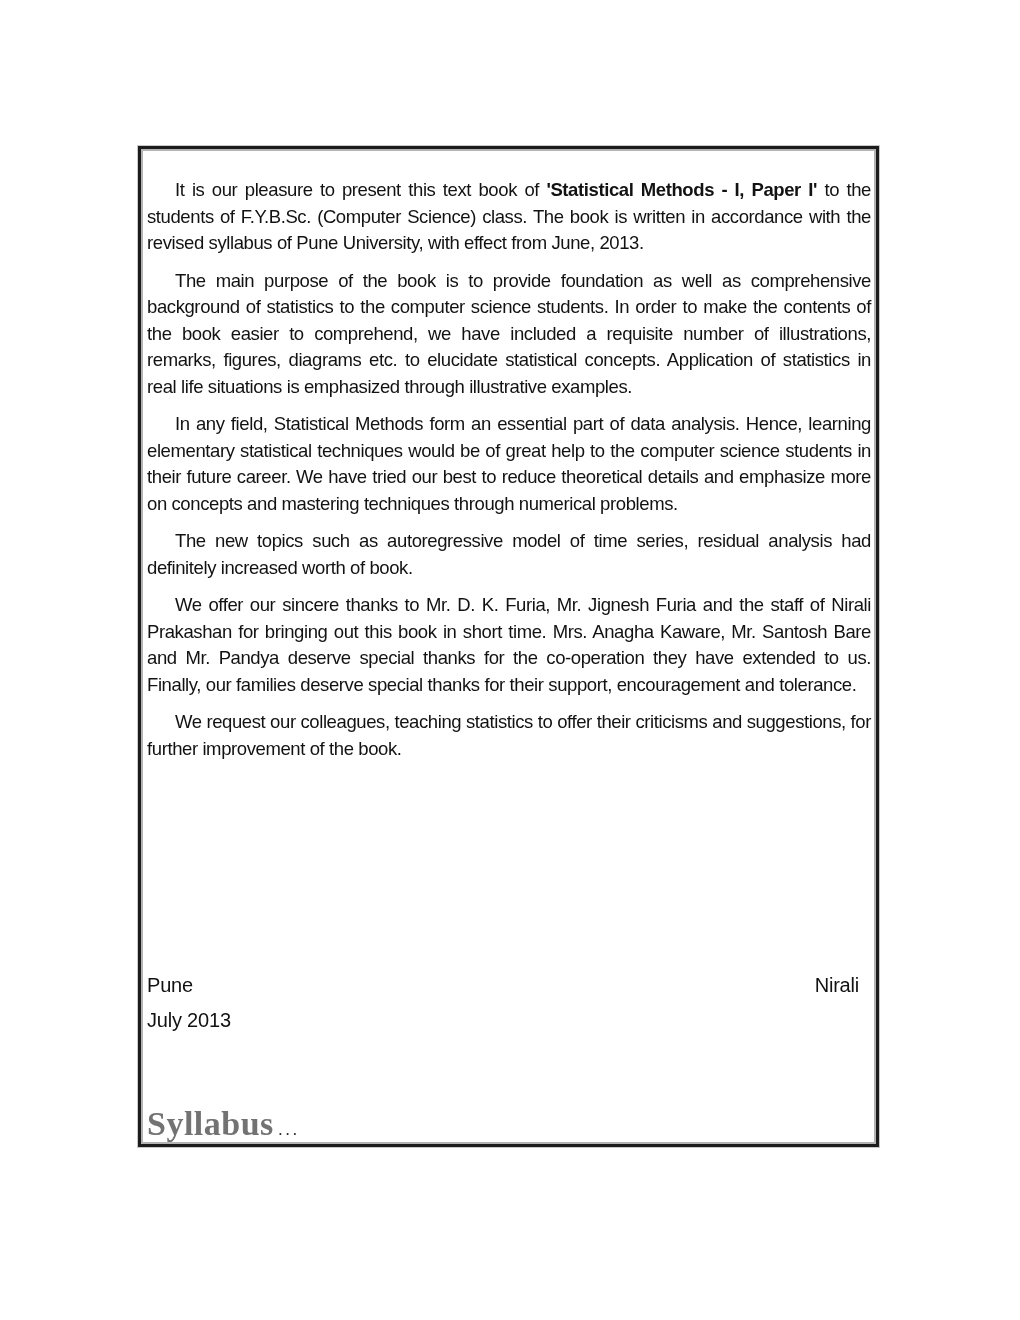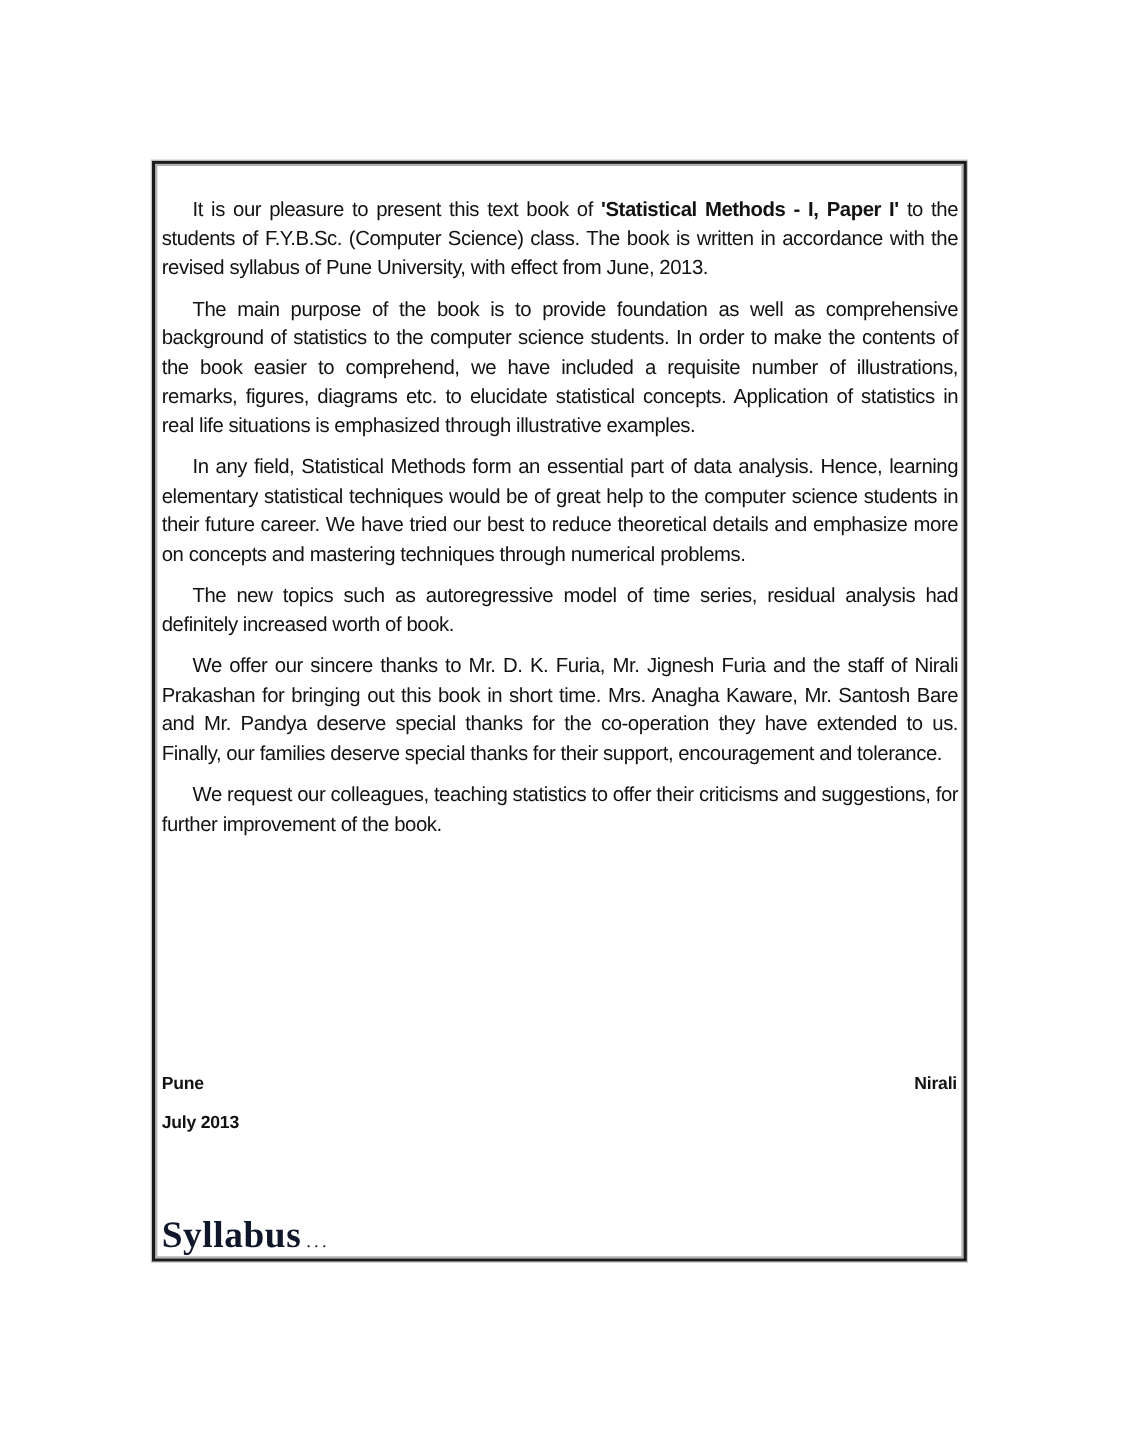--- a/index.html
+++ b/index.html
@@ -43,46 +43,46 @@
     text-align: justify;
     text-indent: 28px;
     color: #121212;
   }
   .content p b {
     font-weight: bold;
   }
   .signoff {
     position: absolute;
     left: 6px;
-    right: 6px;
+    right: 17px;
     top: 823px;
-    font-size: 16px;
+    font-size: 20px;
     line-height: 27px;
     letter-spacing: -0.2px;
-    font-weight: bold;
+    font-weight: normal;
   }
   .signoff-row {
     display: flex;
     justify-content: space-between;
   }
   .signoff-date {
     margin-top: 8px;
   }
   .syllabus {
     position: absolute;
     left: 6px;
     bottom: 1px;
     white-space: nowrap;
   }
   .syllabus-title {
     font-family: "Liberation Serif", serif;
     font-weight: bold;
     font-size: 34px;
     letter-spacing: 0.5px;
-    color: #0f172a;
+    color: #737373;
   }
   .syllabus-ellipsis {
     font-family: "Liberation Serif", serif;
     font-size: 17px;
     letter-spacing: 3px;
     color: #2a2a2a;
   }
 </style>
 </head>
 <body>

